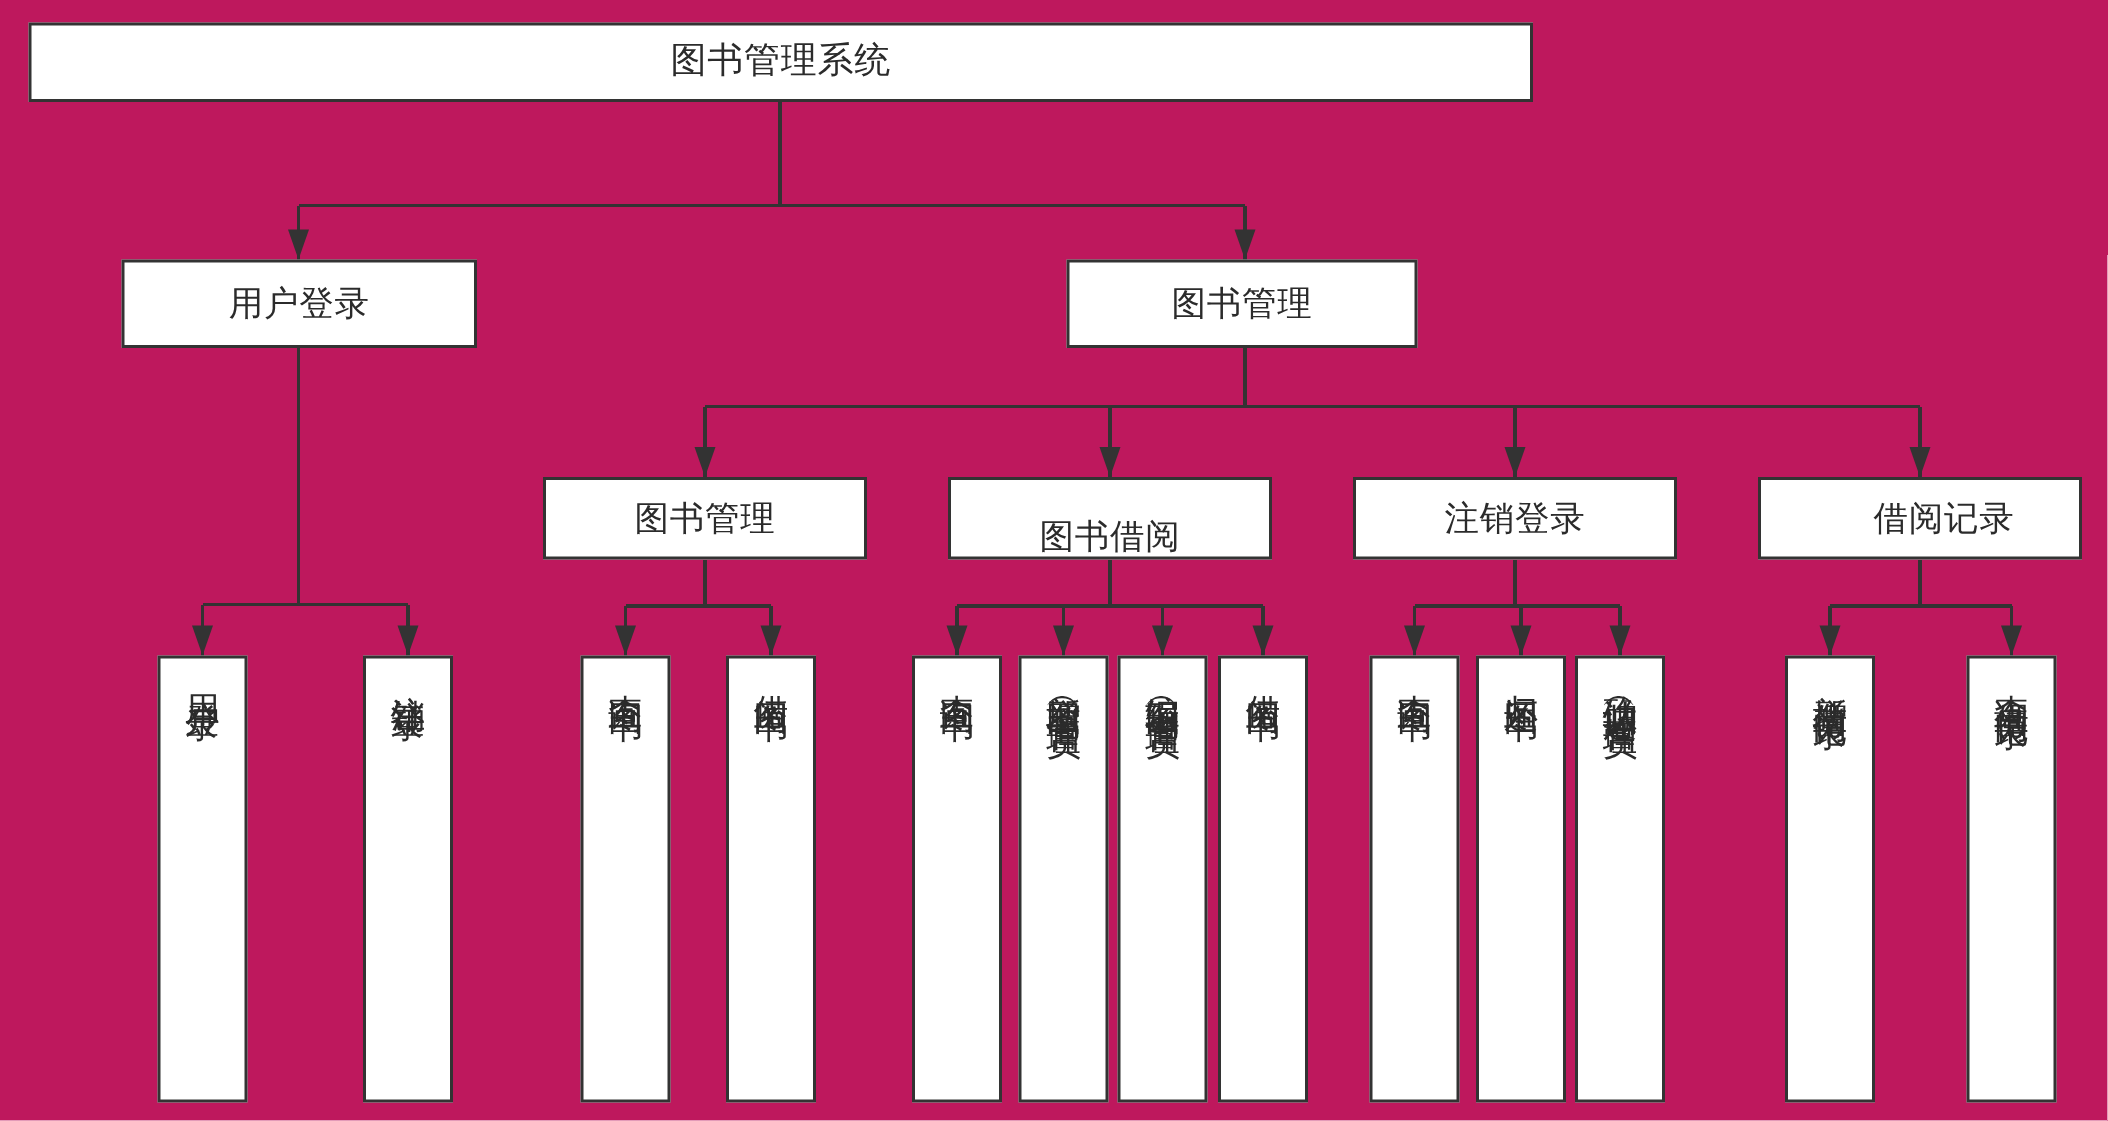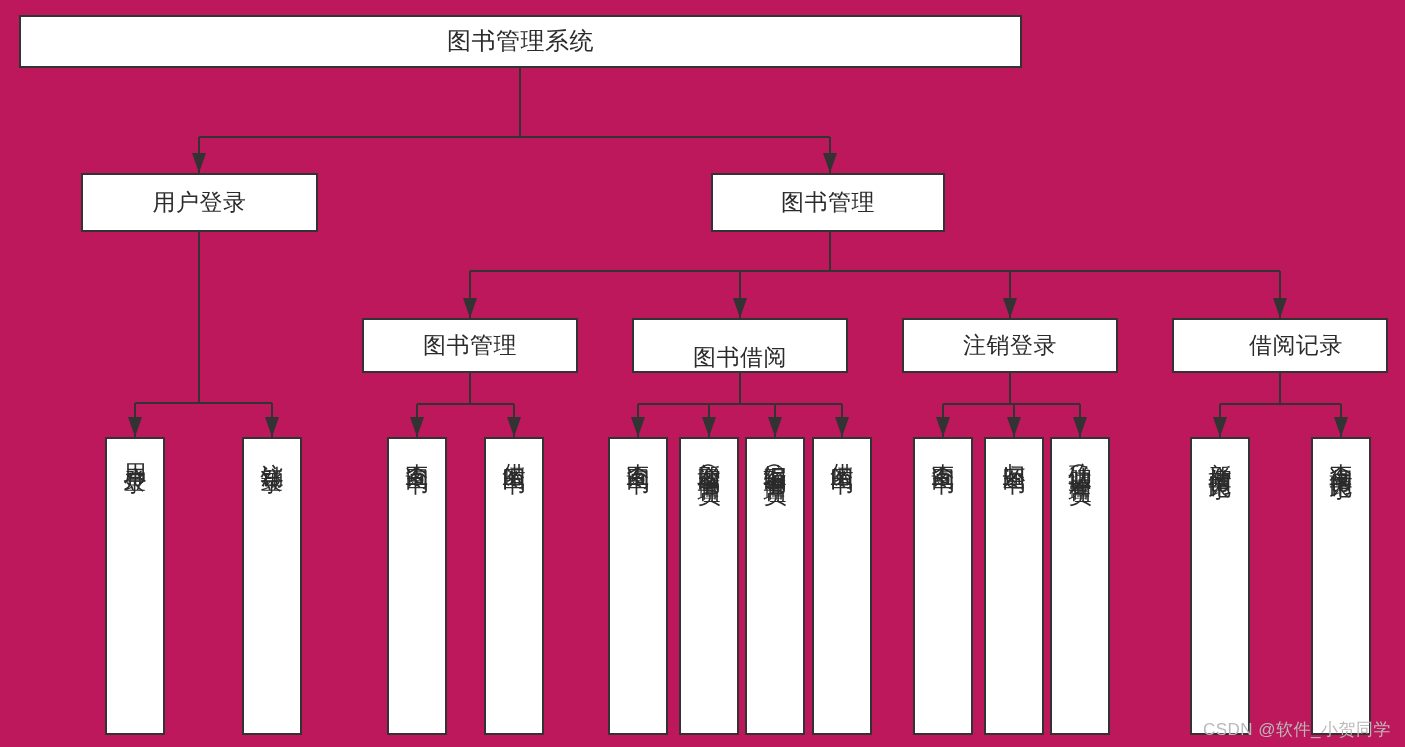--- a/index.html
+++ b/index.html
@@ -190,14 +190,13 @@
       <div class="node vertical" style="left: 1050px; top: 437px; width: 60px; height: 298px;">
         <span class="node-label">确认归还（管理员）</span>
       </div>
       <div class="node vertical" style="left: 1190px; top: 437px; width: 60px; height: 298px;">
         <span class="node-label">新增借阅记录</span>
       </div>
       <div class="node vertical" style="left: 1311px; top: 437px; width: 60px; height: 298px;">
         <span class="node-label">查询借阅记录</span>
       </div>
     </div>
-  <div class="watermark">CSDN @软件_小贺同学</div>
 </div>
 
 </body></html>

